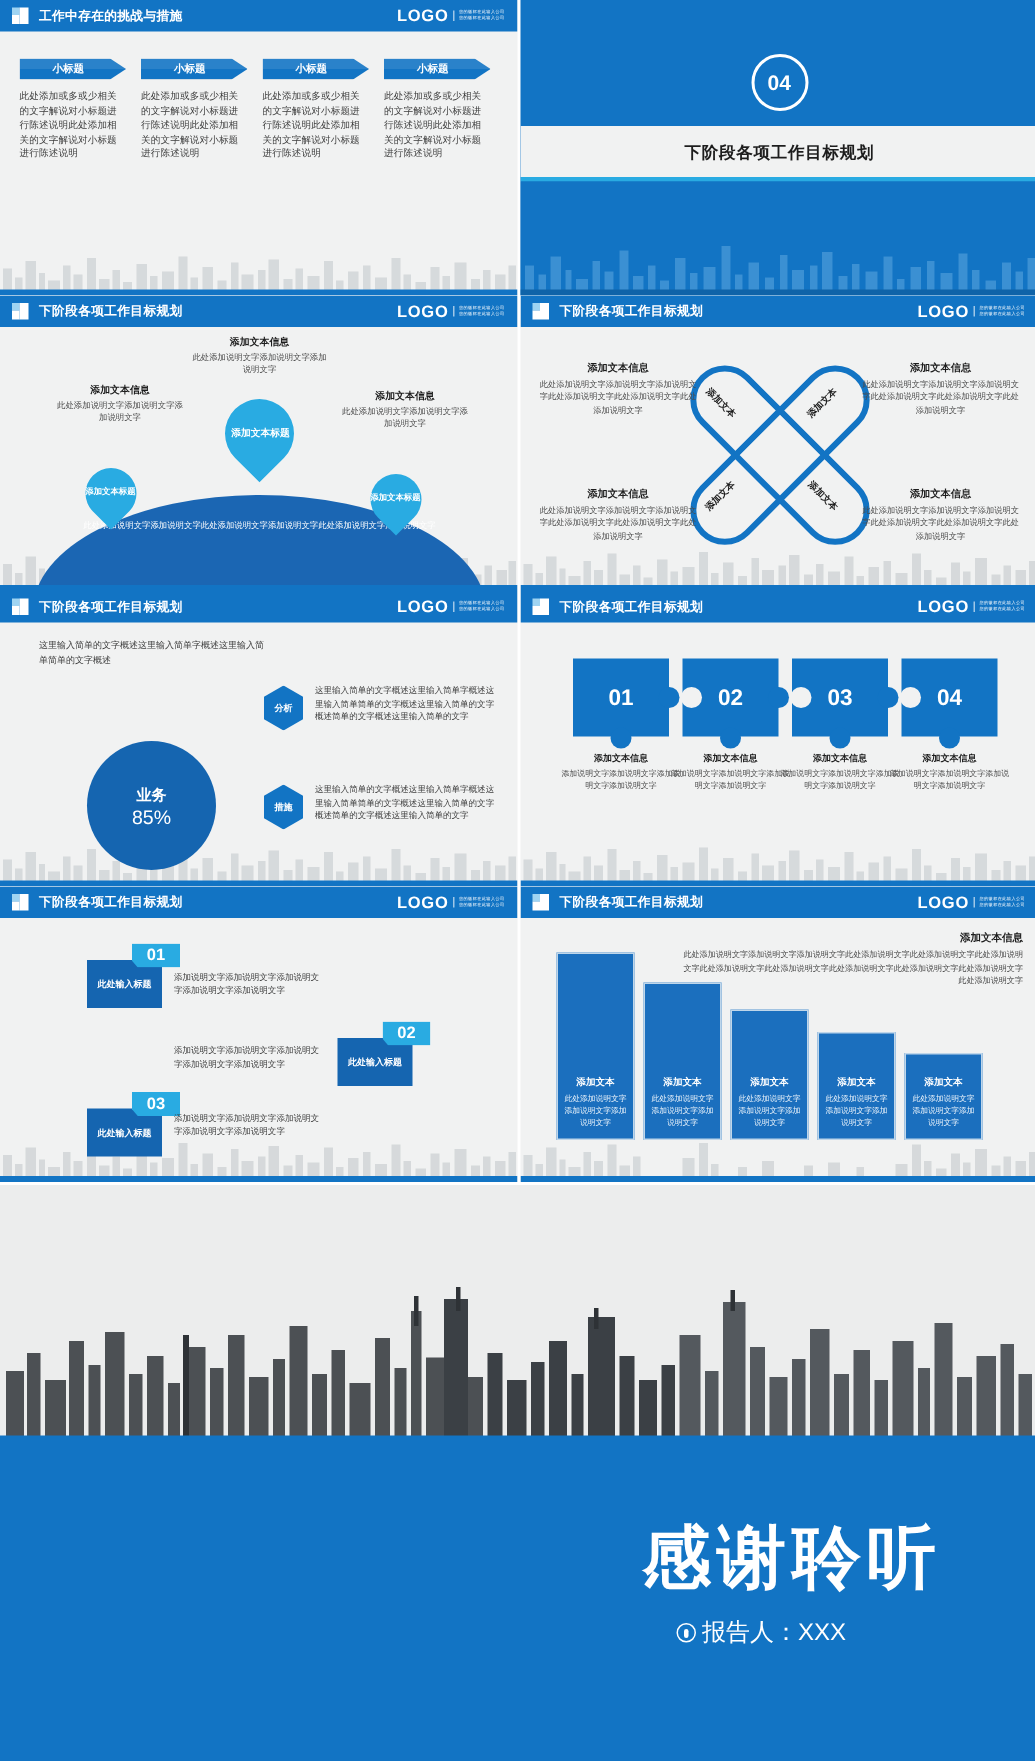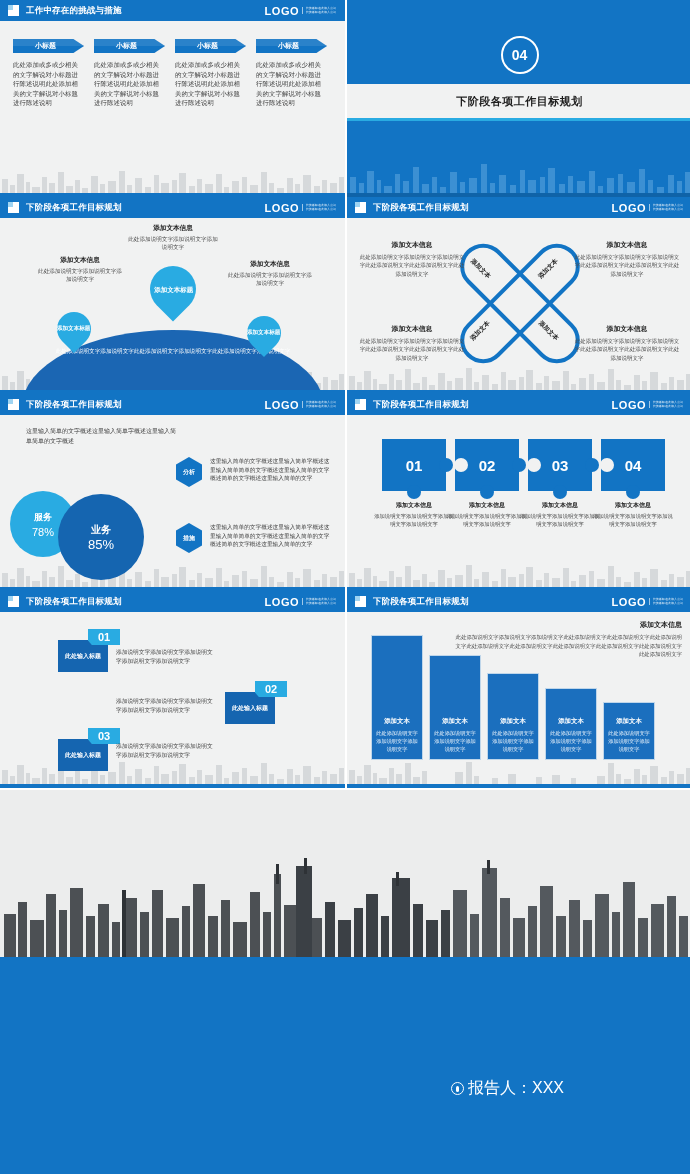--- a/index.html
+++ b/index.html
@@ -582,24 +582,20 @@
         <span class="hdr-logo-sub">
           <span>您的徽标在此输入公司</span>
           <span>您的徽标在此输入公司</span>
         </span>
       </span>
     </div>
 
     <div class="body">
       <div class="s5-top">这里输入简单的文字概述这里输入简单字概述这里输入简单简单的文字概述</div>
 
-      <div class="circ light" style="left:10px;top:76px;width:66px;height:66px;">
-        <div class="k" style="font-size:9px;">服务</div>
-        <div style="font-size:11px;margin-top:2px;">78%</div>
-      </div>
       <div class="circ dark" style="left:58px;top:79px;width:86px;height:86px;">
         <div class="k" style="font-size:10px;">业务</div>
         <div style="font-size:13px;margin-top:0;text-align:center;">85%</div>
       </div>
 
       <div class="hexrow" style="left:176px;top:42px;">
         <div class="hex">分析</div>
         <div class="hextxt">这里输入简单的文字概述这里输入简单字概述这里输入简单简单的文字概述这里输入简单的文字概述简单的文字概述这里输入简单的文字</div>
       </div>
       <div class="hexrow" style="left:176px;top:108px;">
@@ -948,20 +944,21 @@
         </g>
       <g fill="#2e3236">
         <rect x="122" y="40" width="4" height="70"></rect>
           <rect x="276" y="14" width="3" height="20"></rect>
           <rect x="304" y="8" width="3" height="16"></rect>
           <rect x="487" y="10" width="3" height="14"></rect>
           <rect x="396" y="22" width="3" height="14"></rect>
       </g>
     </svg>
     <div class="bluelow"></div>
+    <div class="thanks">感谢聆听</div>
     <div class="reporter">
       <span class="mic-icon">
           <i></i>
         </span>
       <span>报告人：XXX</span>
     </div>
   </div>
 
 </div>
 

